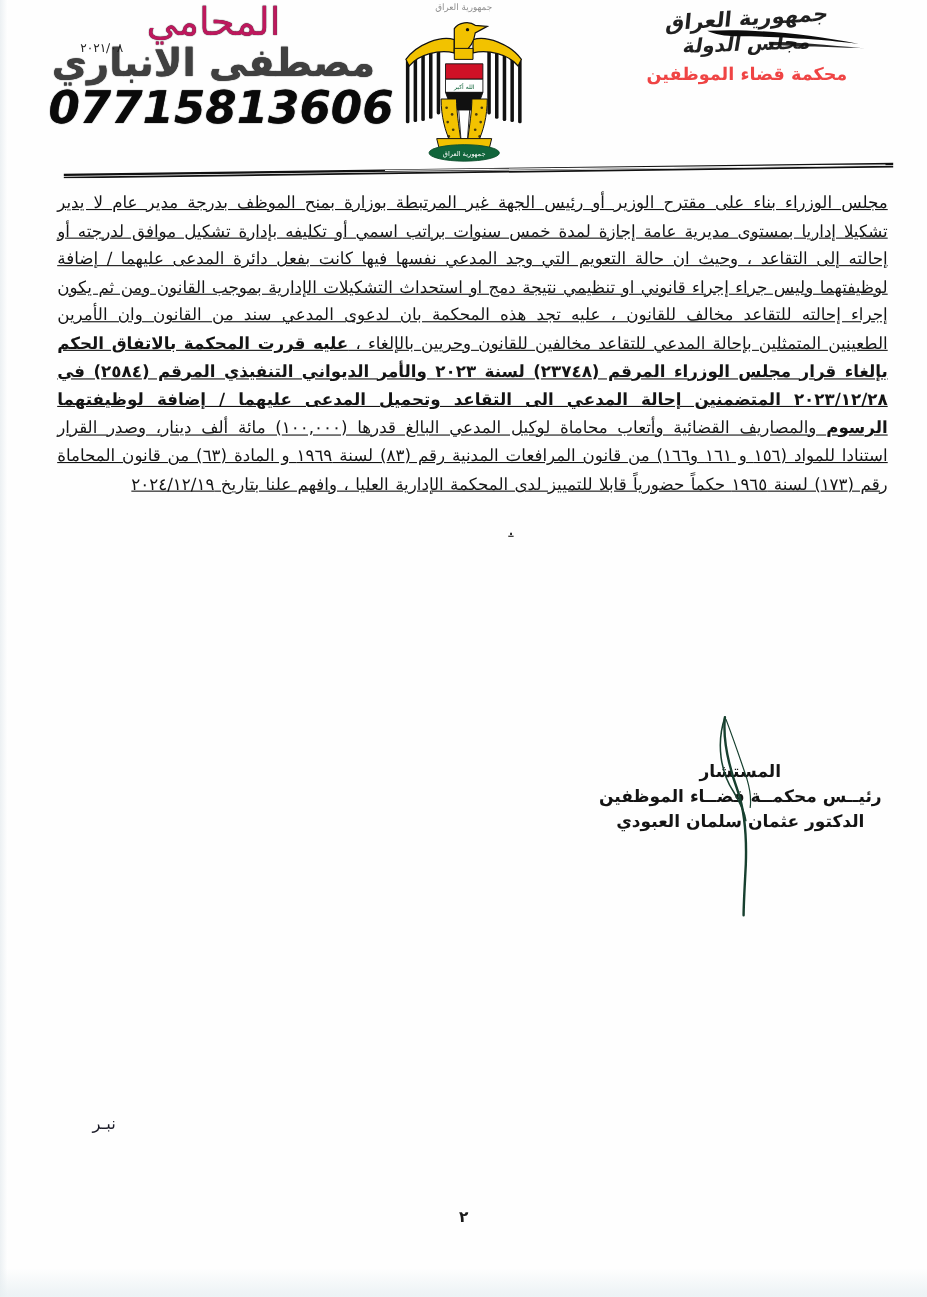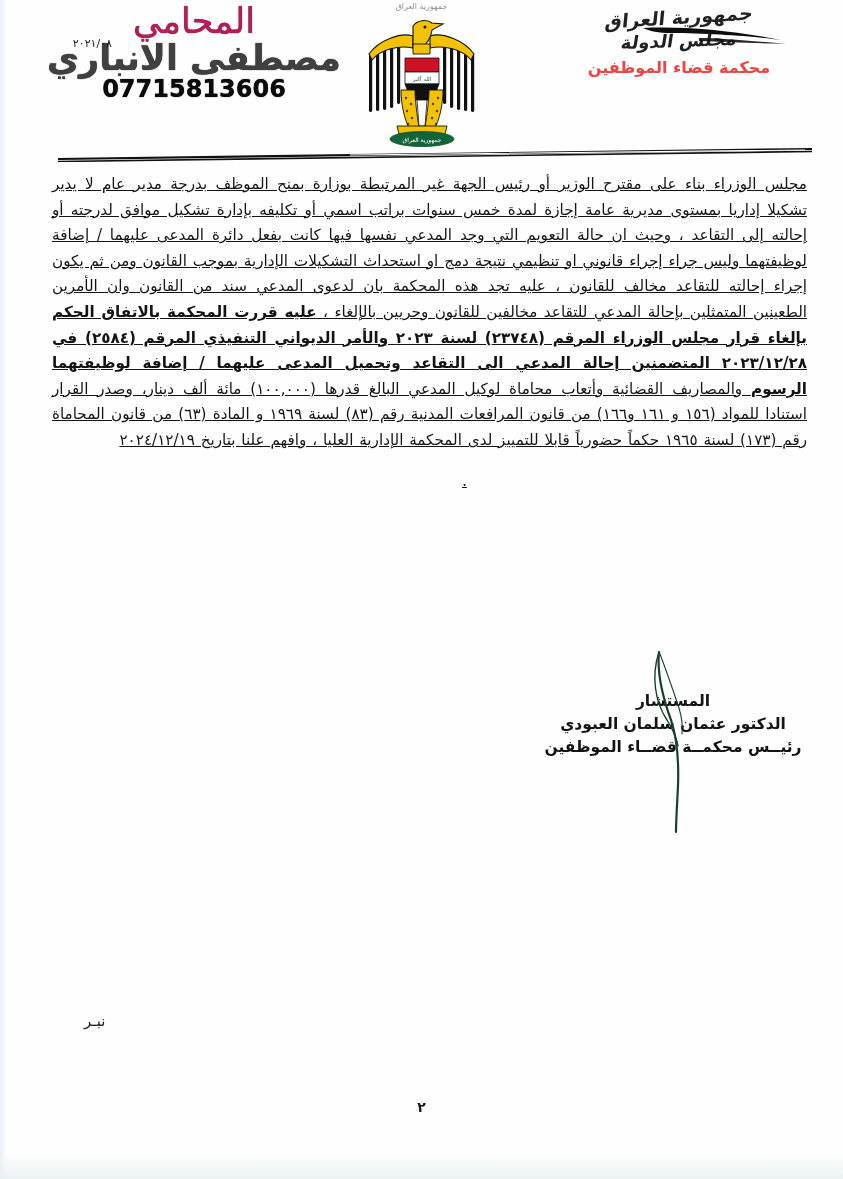--- a/index.html
+++ b/index.html
@@ -126,28 +126,29 @@
   }
   .stamp-l2 {
     font-size: 35px;
     font-weight: bold;
     color: #404040;
     line-height: 1.08;
     letter-spacing: -1px;
     text-shadow: 0 0 1px #000;
   }
   .stamp-l3 {
-    font-size: 24px;
+    font-size: 41px;
     font-weight: bold;
     color: #0a0a0a;
     line-height: 1.05;
     direction: ltr;
     letter-spacing: 0px;
     font-family: "DejaVu Sans", "Liberation Sans", sans-serif;
     text-shadow: 0 0 1px #000;
+    font-style: italic;
   }
   .stamp-date {
     position: absolute;
     top: 33px;
     right: 232px;
     font-size: 11px;
     color: #1a1a1a;
     letter-spacing: 1px;
     white-space: nowrap;
     direction: rtl;
@@ -337,21 +338,21 @@
   </div>
 
   <div class="signature-block">
     <div class="sig-inner">
       <svg class="pen-stroke" viewBox="0 0 90 190">
         <path d="M26,6 C24,26 30,52 38,74 C44,92 46,112 45,140 C44,160 43,176 43,186" stroke="#17402f" stroke-width="2.2" fill="none" stroke-linecap="round"></path>
         <path d="M26,6 C18,30 22,56 34,74 C40,84 44,92 45,100" stroke="#17402f" stroke-width="1.4" fill="none" stroke-linecap="round"></path>
         <path d="M27,8 C33,24 40,44 46,62 C49,72 50,80 49,88" stroke="#17402f" stroke-width="1.1" fill="none" stroke-linecap="round"></path>
       </svg>
       <div class="sig-line">المستشار</div>
+      <div class="sig-line wide">رئيــس محكمــة قضــاء الموظفين</div>
       <div class="sig-line">الدكتور عثمان سلمان العبودي</div>
-      <div class="sig-line wide">رئيــس محكمــة قضــاء الموظفين</div>
     </div>
   </div>
 
   <div class="footer-note">نبـر</div>
   <div class="page-number">٢</div>
 
 </div>
 
 </body></html>

